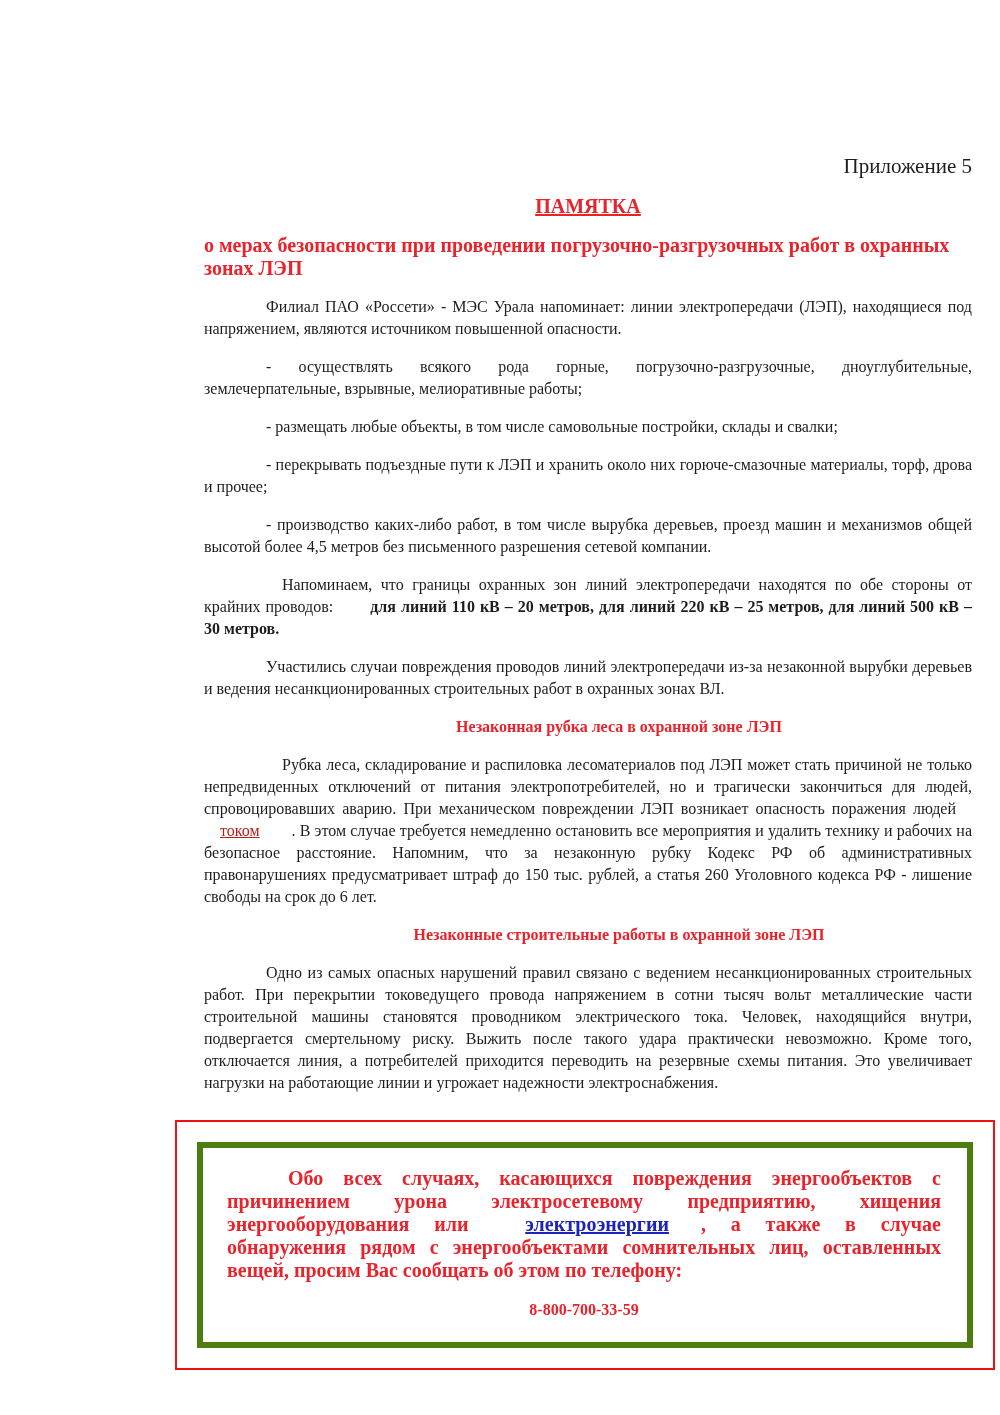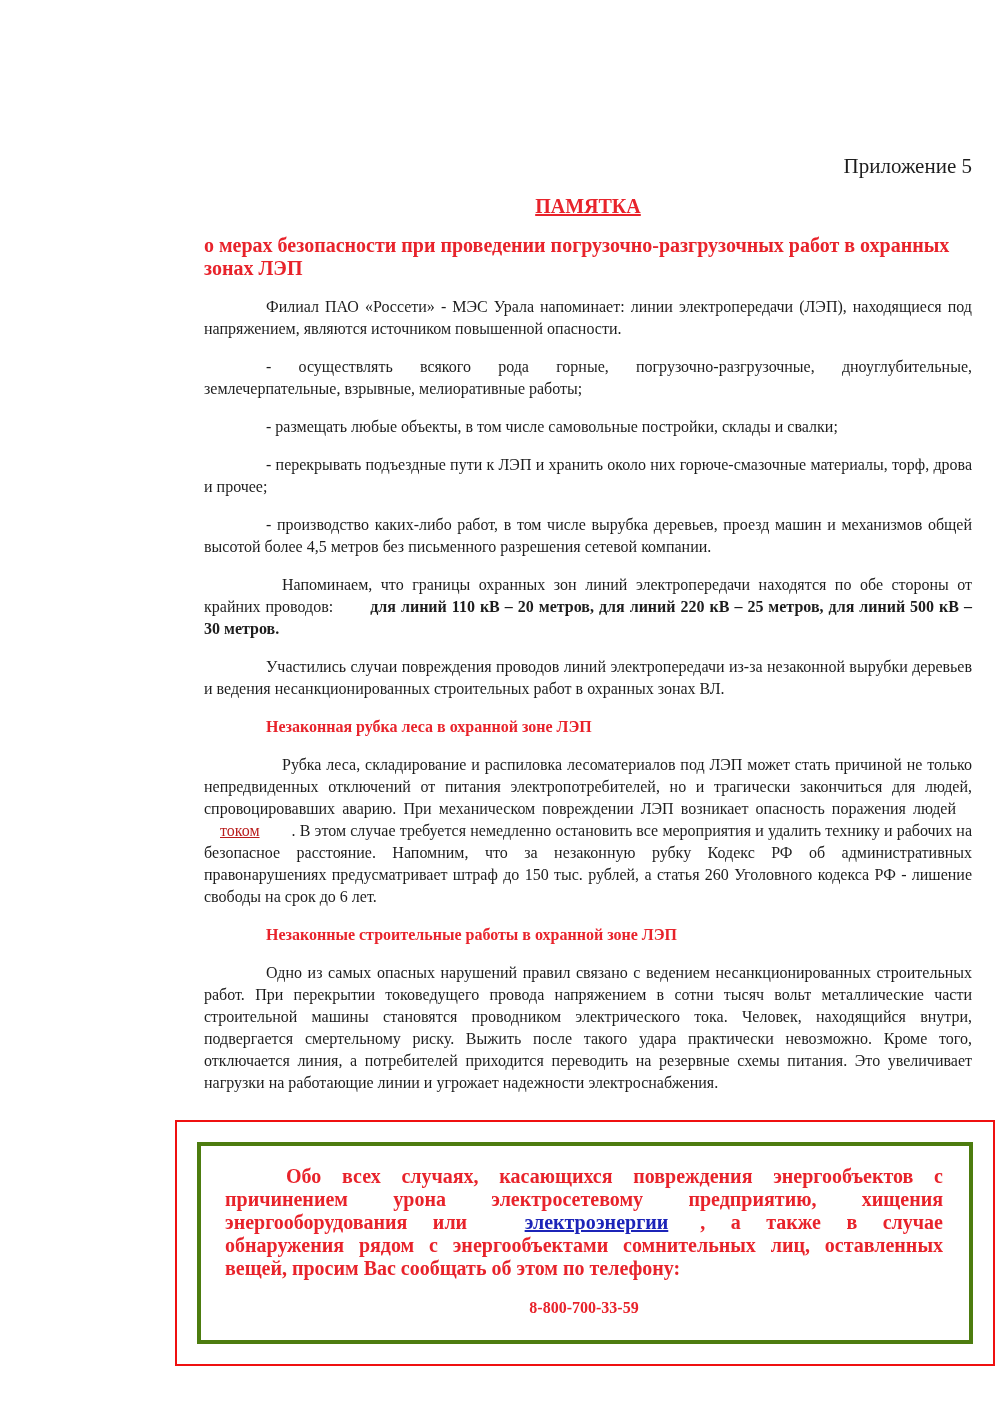--- a/index.html
+++ b/index.html
@@ -37,37 +37,37 @@
   .para {
     font-size: 16px;
     line-height: 22px;
     text-align: justify;
     text-indent: 62px;
   }
   .bold { font-weight: bold; }
   .red-heading {
     color: #e8232b;
     font-weight: bold;
-    text-align: left;
+    text-align: center;
   }
   .link {
     color: #b91c1c;
     text-decoration: underline;
     cursor: pointer;
   }
   .link-dark { color: #1c24b8; }
   .alert-outer {
     margin-top: 26px;
     margin-left: -13px;
     margin-right: -7px;
     border: 2px solid #ef1010;
     padding: 4px;
   }
   .alert-inner {
-    border: 4px solid #4d7c0f;
+    border: 6px solid #4d7c0f;
     padding: 3px 10px 5px 8px;
   }
   .alert-text {
     color: #e8232b;
     font-weight: bold;
     font-size: 20px;
     line-height: 23px;
     text-align: justify;
     text-indent: 45px;
   }

